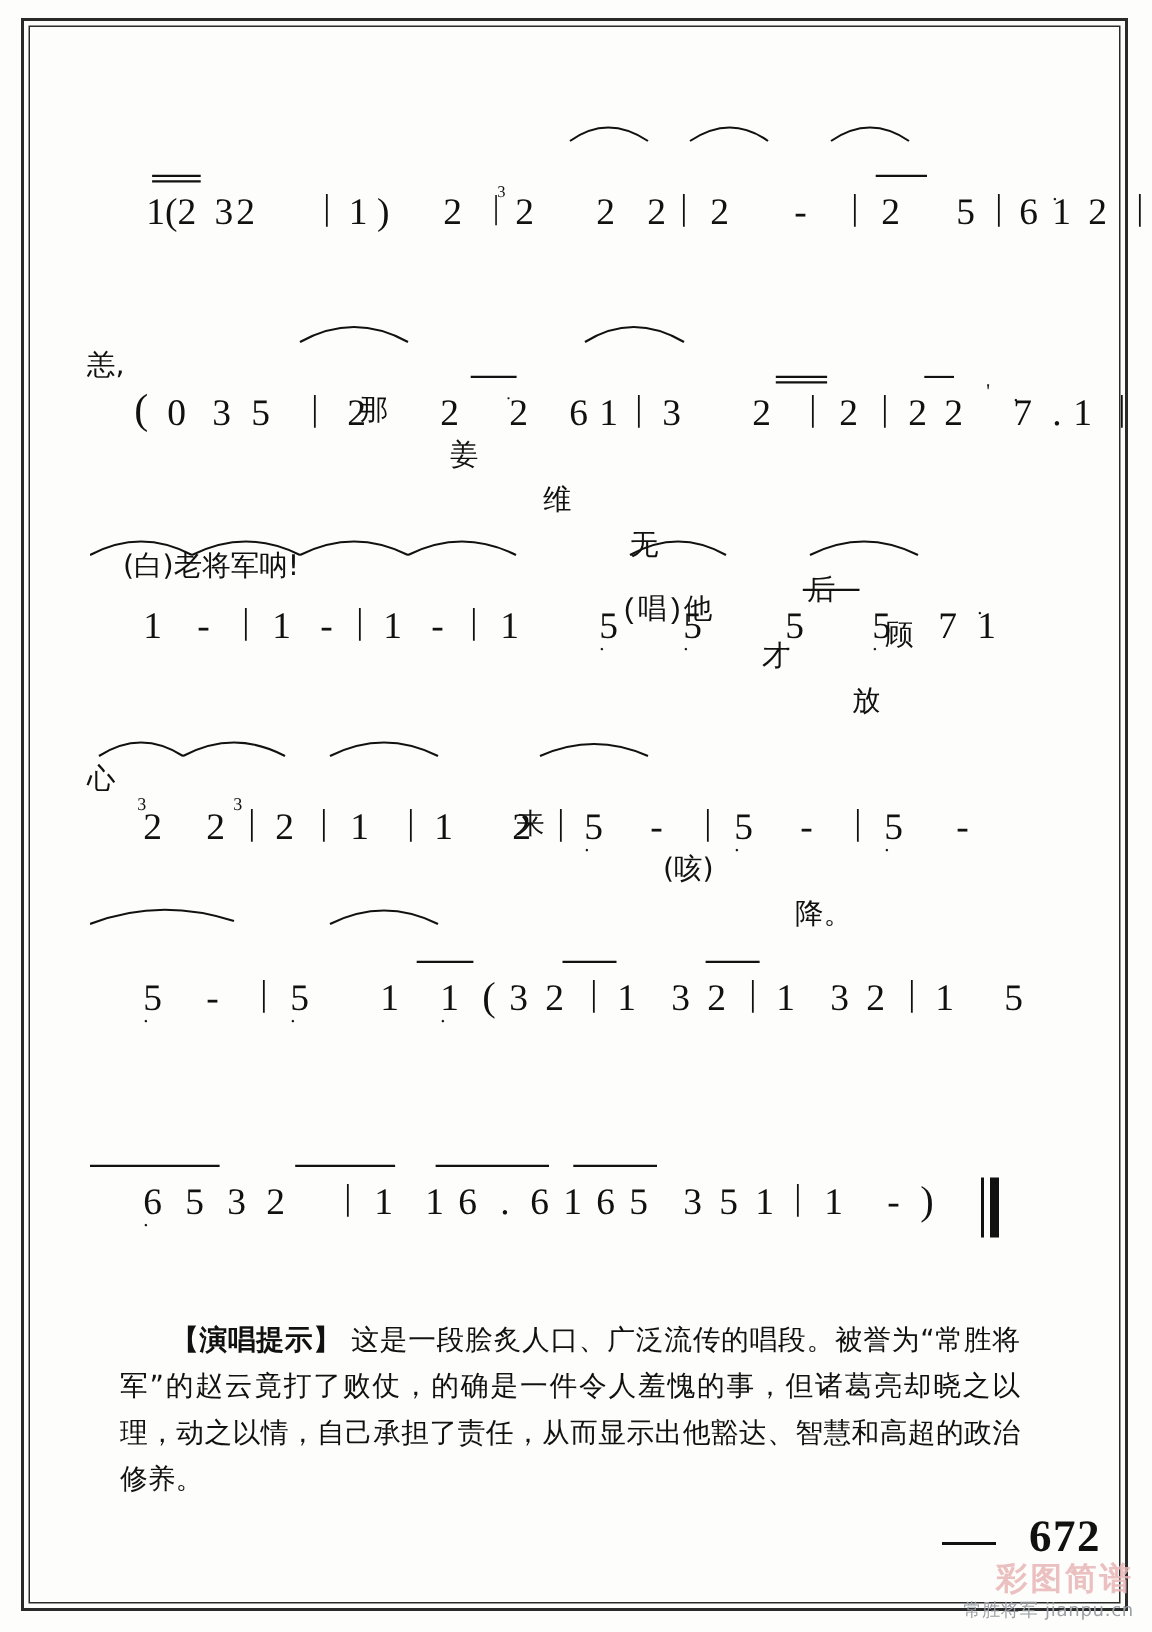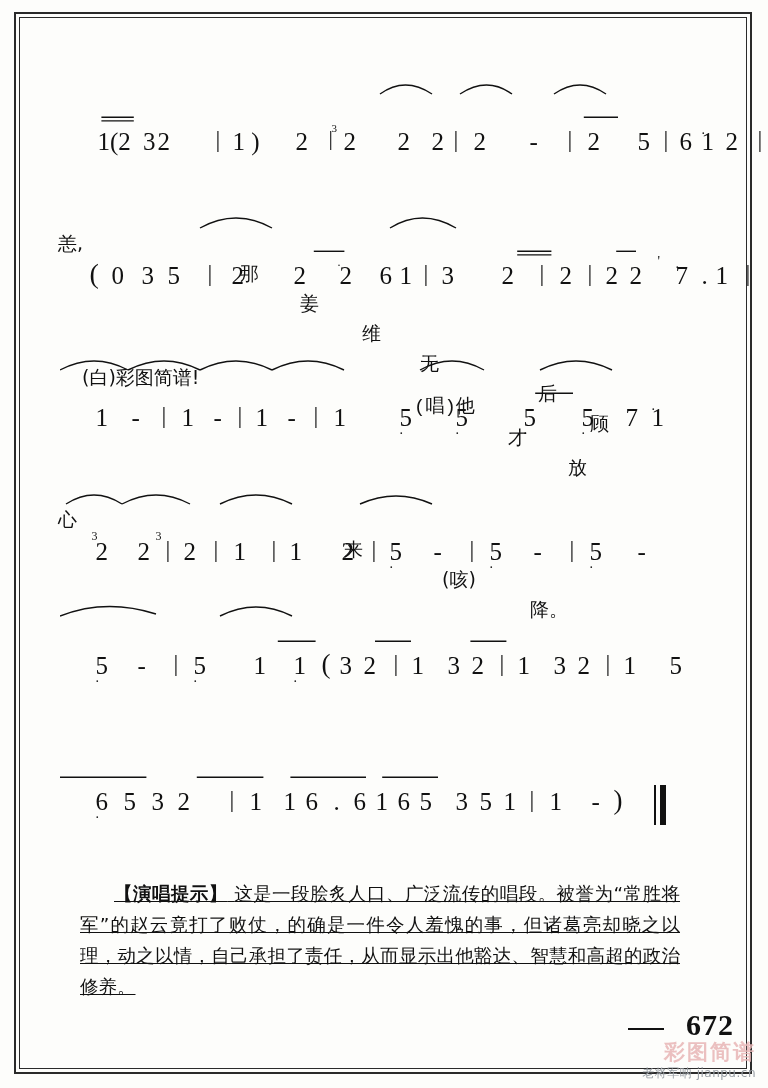--- a/index.html
+++ b/index.html
@@ -79,21 +79,20 @@
   .note {
     position: absolute;
     left: 80px;
     top: 878px;
     width: 600px;
     font-family: "DejaVu Sans", sans-serif;
     font-size: 18.5px;
     line-height: 31px;
     color: #111;
     text-align: justify;
-    text-decoration: underline;
   }
   .note .tag {
     font-weight: bold;
   }
   .note p {
     margin: 0;
     text-indent: 0;
   }
   .note .first-line {
     text-indent: 34px;
@@ -246,21 +245,21 @@
       </span>
     </div>
     <svg class="beams" viewBox="0 0 700 12">
       <line x1="282" y1="3" x2="316" y2="3" stroke="#111" stroke-width="1.6"></line>
       <line x1="508" y1="3" x2="546" y2="3" stroke="#111" stroke-width="1.6"></line>
       <line x1="508" y1="7" x2="546" y2="7" stroke="#111" stroke-width="1.6"></line>
       <line x1="618" y1="3" x2="640" y2="3" stroke="#111" stroke-width="1.6"></line>
     </svg>
     <div class="lyric" style="margin-top:16px;">
       <span style="position:relative;display:block;">
-        <span style="position:absolute;left:22px;">(白)彩图简谱!</span>
+        <span style="position:absolute;left:22px;">(白)老将军呐!</span>
         <span style="position:absolute;left:354px;font-family:Liberation Mono, monospace;">(唱)他</span>
         <span style="position:absolute;left:448px;">才</span>
         <span style="position:absolute;left:508px;">放</span>
       </span>
     </div>
   </div>
 
   <div class="system" style="top:364px;">
     <svg class="slurs" viewBox="0 0 630 22">
       <path d="M0 20 Q34 2 68 20" fill="none" stroke="#111" stroke-width="1.4"></path>
@@ -430,15 +429,15 @@
     <p class="first-line">
       <span class="tag">【演唱提示】</span>
       <span>这是一段脍炙人口、广泛流传的唱段。被誉为“常胜将军”的赵云竟打了败仗，的确是一件令人羞愧的事，但诸葛亮却晓之以理，动之以情，自己承担了责任，从而显示出他豁达、智慧和高超的政治修养。</span>
     </p>
   </div>
 
   <div class="pageno-rule"></div>
   <div class="pageno">672</div>
 
   <div class="wm-brand">彩图简谱</div>
-  <div class="wm-text">老将军呐 jianpu.cn</div>
+  <div class="wm-text">常胜将军 jianpu.cn</div>
 
 </div>
 
 </body></html>

